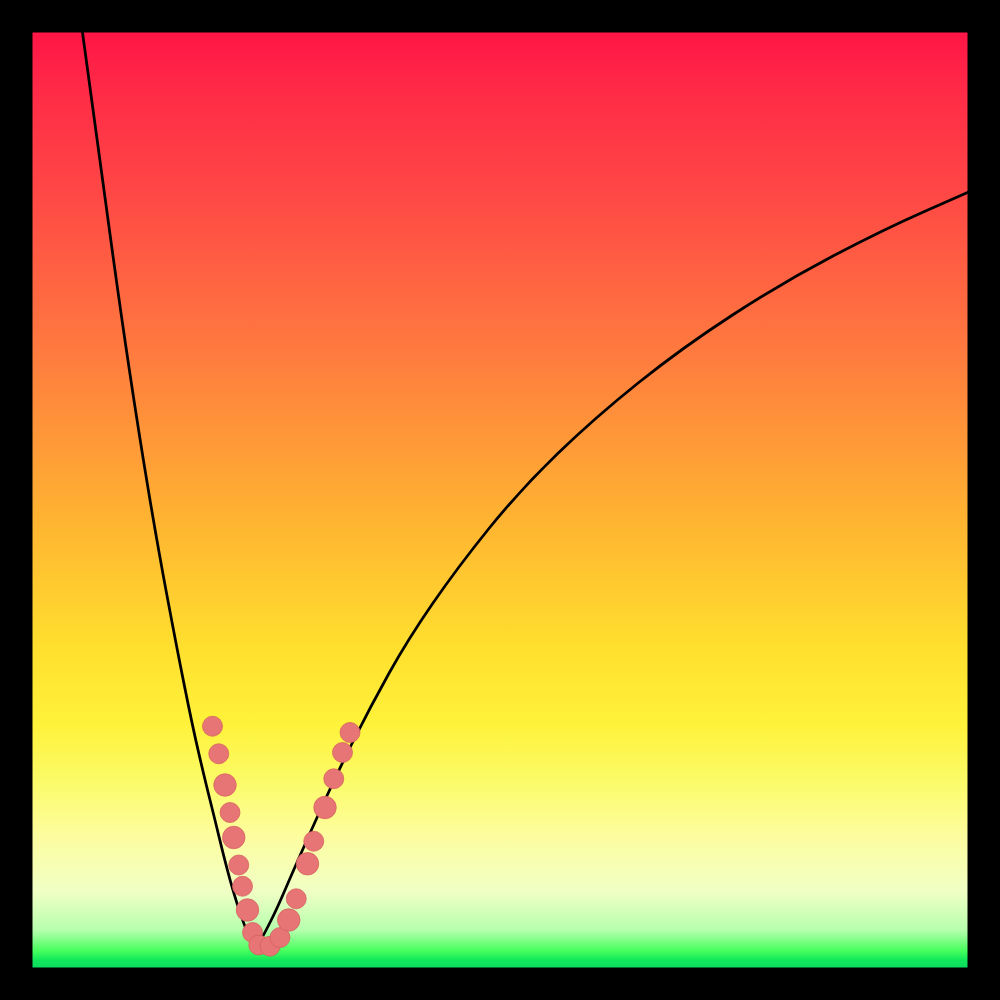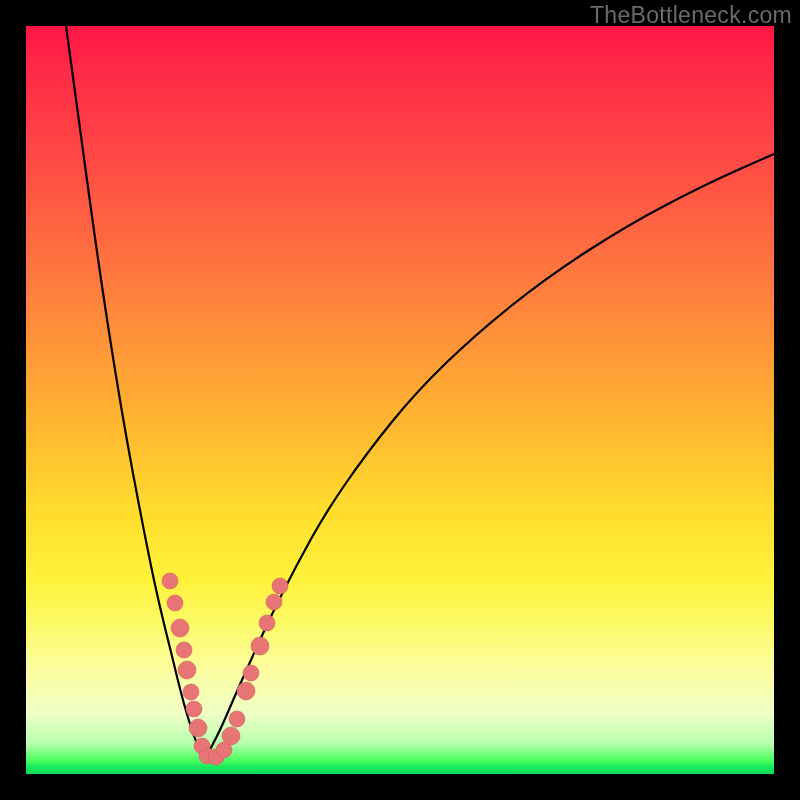--- a/index.html
+++ b/index.html
@@ -99,14 +99,13 @@
           <circle cx="211" cy="693" r="8" class="dot"></circle>
           <circle cx="220" cy="665" r="9" class="dot"></circle>
           <circle cx="225" cy="647" r="8" class="dot"></circle>
           <circle cx="234" cy="620" r="9" class="dot"></circle>
           <circle cx="241" cy="597" r="8" class="dot"></circle>
           <circle cx="248" cy="576" r="8" class="dot"></circle>
           <circle cx="254" cy="560" r="8" class="dot"></circle>
         </g>
     </svg>
   </div>
-  <div class="watermark">TheBottleneck.com</div>
 </div>
 
 </body></html>

